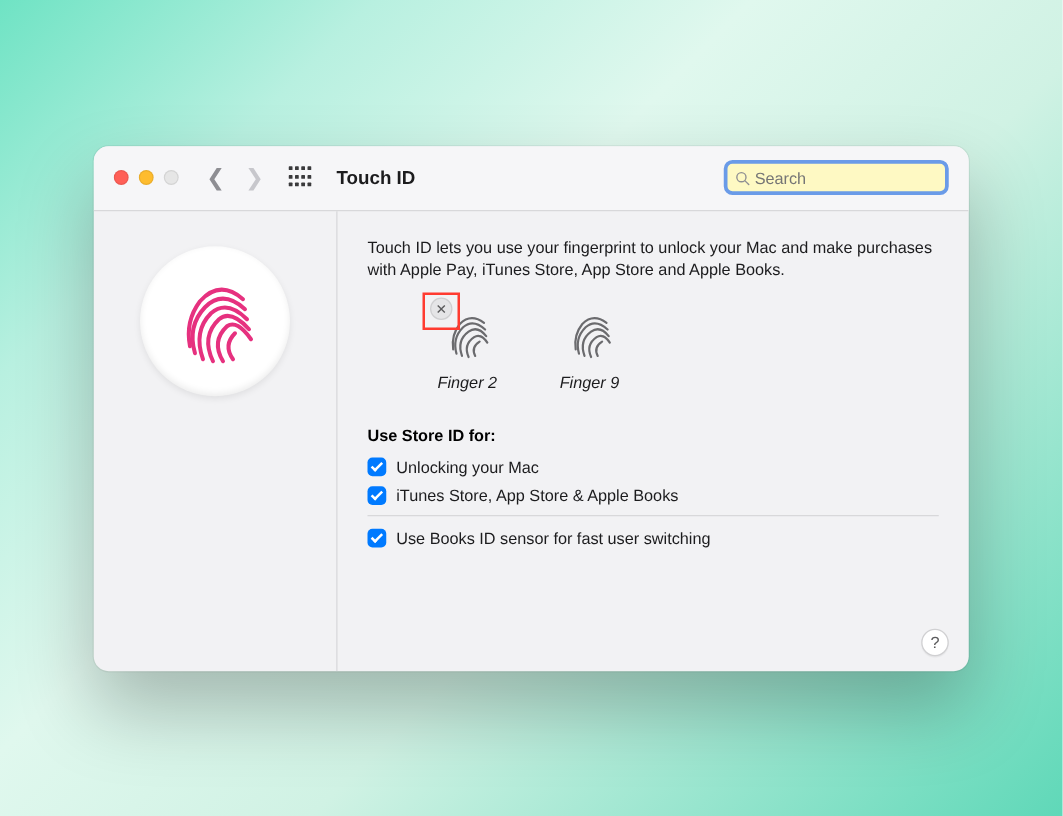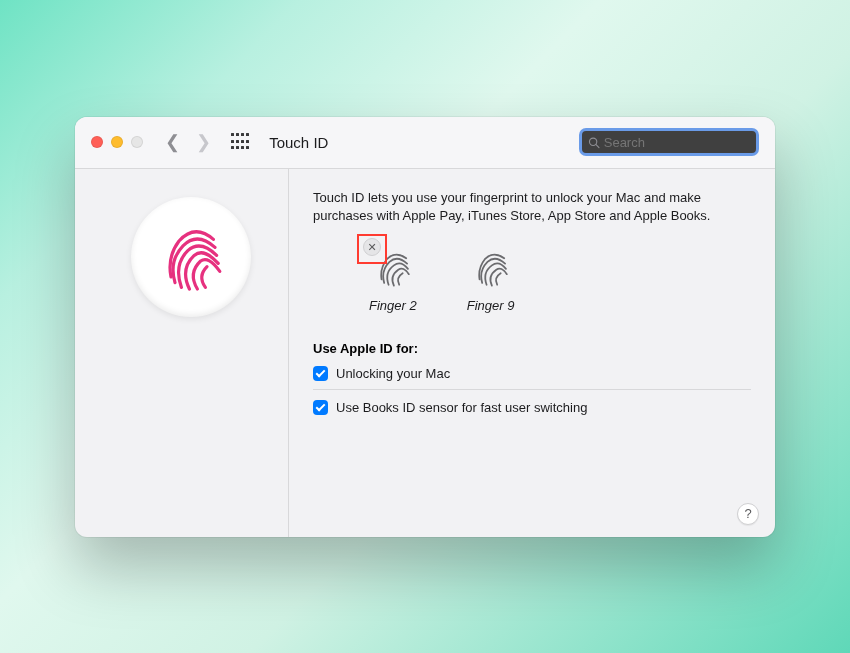--- a/index.html
+++ b/index.html
@@ -28,35 +28,35 @@
   }
   .traffic { display: flex; gap: 8px; margin-right: 8px; }
   .dot { width: 12px; height: 12px; border-radius: 50%; }
   .dot.red { background:#FF5F57; border:1px solid rgba(0,0,0,0.08);}
   .dot.yellow { background:#FEBC2E; border:1px solid rgba(0,0,0,0.08);}
   .dot.green { background:#E6E6E6; border:1px solid rgba(0,0,0,0.08);}
   .nav { display:flex; gap:16px; margin-left:6px; margin-right:4px; }
   .nav .chev { color:#8E8E93; font-size:18px; cursor:pointer; }
   .grid-icon { width:18px; height:18px; display:grid; grid-template-columns:repeat(4,1fr); grid-template-rows:repeat(3,1fr); gap:1.5px; margin:0 8px; cursor:pointer;}
   .grid-icon span { background:#3a3a3c; width:3px; height:3px; border-radius:0.5px;}
-  .title { font-weight:400; font-size:15px; color:#1c1c1e; margin-left:4px;}
+  .title { font-weight:700; font-size:15px; color:#1c1c1e; margin-left:4px;}
   .spacer { flex:1; }
   .search {
     width:180px; height:28px;
     border:3px solid #6A9BE8;
     border-radius:7px;
-    background:#404040;
+    background:#fef9c3;
     display:flex; align-items:center; padding:0 6px;
     gap:4px;
   }
   .search svg { width:13px; height:13px; }
   .search input {
     border:none; outline:none; font-size:13px; color:#8E8E93; background:transparent; width:100%;
   }
-  .body { flex:1; display:flex;padding-left:19px; }
+  .body { flex:1; display:flex; }
   .sidebar {
     width:195px;
     border-right:1px solid #D8D8DA;
     display:flex; align-items:flex-start; justify-content:center;
     padding-top:28px;
   }
   .fp-badge {
     width:120px; height:120px; border-radius:50%;
     background:#fff;
     box-shadow: inset 0 -2px 6px rgba(0,0,0,0.08), 0 2px 6px rgba(0,0,0,0.08);
@@ -185,26 +185,30 @@
                 <path d="M15 42 Q11 28 21 18 Q30 10 41 20"></path>
                 <path d="M20 44 Q15 30 26 22 Q34 16 42 26"></path>
                 <path d="M26 45 Q21 34 31 27 Q37 23 43 32"></path>
                 <path d="M32 44 Q28 36 36 31"></path>
               </g>
             </svg>
           <span>Finger 9</span>
         </div>
       </div>
 
-      <div class="section-title">Use Apple ID for:</div>
+      <div class="section-title">Use Store ID for:</div>
 
       <div class="check-row">
         <input type="checkbox" checked="" style="">
         <label>Unlocking your Mac</label>
       </div>
+      <div class="check-row">
+        <input type="checkbox" checked="" style="">
+        <label>iTunes Store, App Store &amp; Apple Books</label>
+      </div>
 
       <div class="divider"></div>
 
       <div class="check-row">
         <input type="checkbox" checked="" style="">
         <label>Use Books ID sensor for fast user switching</label>
       </div>
 
       <div class="help">?</div>
     </div>

